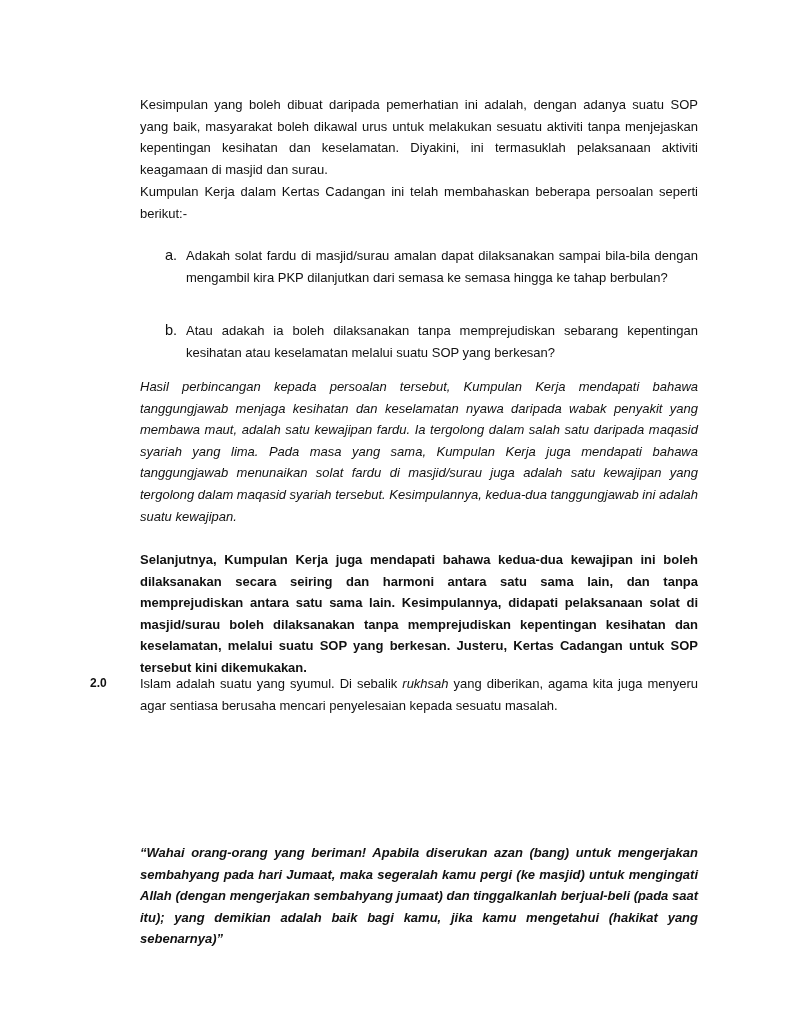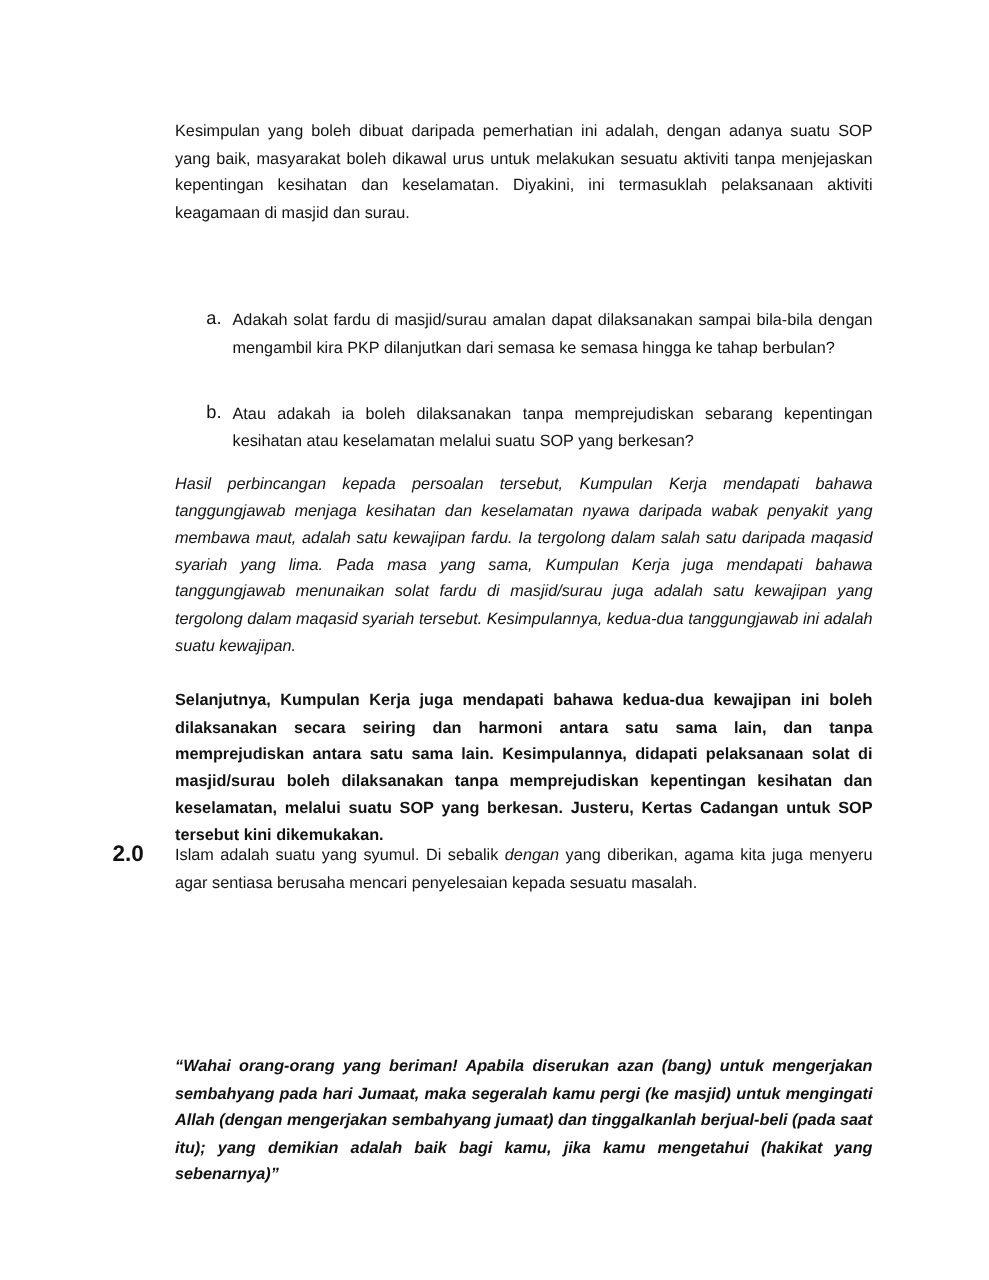--- a/index.html
+++ b/index.html
@@ -4,33 +4,36 @@
 <style>
   html, body { margin: 0; padding: 0; background: #ffffff; }
   body { width: 791px; height: 1024px; position: relative; overflow: hidden;
          font-family: "Liberation Sans", sans-serif; color: #111111; }
   .page { position: absolute; left: 0; top: 0; width: 791px; height: 1024px; }
   .col { position: absolute; left: 140px; width: 558px; }
   p { margin: 0; font-size: 13px; line-height: 21.6px; text-align: justify; }
   .list { position: absolute; left: 165px; width: 533px; }
   .li { position: relative; padding-left: 21px; }
   .li .marker { position: absolute; left: 0; top: 0; font-size: 14.6px; line-height: 21.6px; }
-  .secnum { position: absolute; left: 90px; font-size: 18px; font-weight: bold; line-height: 21.6px; }
+  .secnum { position: absolute; left: 90px; font-size: 12px; font-weight: bold; line-height: 21.6px; }
   .sectitle { font-weight: bold; }
   .quote p { font-style: italic; }
 </style>
 </head>
 <body>
 
 <div class="page">
 
   <div class="col" style="top:94px;">
     <p>Kesimpulan yang boleh dibuat daripada pemerhatian ini adalah, dengan adanya suatu SOP yang baik, masyarakat boleh dikawal urus untuk melakukan sesuatu aktiviti tanpa menjejaskan kepentingan kesihatan dan keselamatan. Diyakini, ini termasuklah pelaksanaan aktiviti keagamaan di masjid dan surau.</p>
   </div>
 
+  <div class="col" style="top:181px;">
+    <p>Kumpulan Kerja dalam Kertas Cadangan ini telah membahaskan beberapa persoalan seperti berikut:-</p>
+  </div>
 
   <div class="list" style="top:245px;">
     <div class="li">
       <span class="marker">a.</span>
       <p>Adakah solat fardu di masjid/surau amalan dapat dilaksanakan sampai bila-bila dengan mengambil kira PKP dilanjutkan dari semasa ke semasa hingga ke tahap berbulan?</p>
     </div>
   </div>
 
   <div class="list" style="top:320px;">
     <div class="li">
@@ -42,21 +45,21 @@
   <div class="col" style="top:376px;font-style:italic;">
     <p>Hasil perbincangan kepada persoalan tersebut, Kumpulan Kerja mendapati bahawa tanggungjawab menjaga kesihatan dan keselamatan nyawa daripada wabak penyakit yang membawa maut, adalah satu kewajipan fardu. Ia tergolong dalam salah satu daripada maqasid syariah yang lima. Pada masa yang sama, Kumpulan Kerja juga mendapati bahawa tanggungjawab menunaikan solat fardu di masjid/surau juga adalah satu kewajipan yang tergolong dalam maqasid syariah tersebut. Kesimpulannya, kedua-dua tanggungjawab ini adalah suatu kewajipan.</p>
   </div>
 
   <div class="col" style="top:549px;font-weight:bold;">
     <p>Selanjutnya, Kumpulan Kerja juga mendapati bahawa kedua-dua kewajipan ini boleh dilaksanakan secara seiring dan harmoni antara satu sama lain, dan tanpa memprejudiskan antara satu sama lain. Kesimpulannya, didapati pelaksanaan solat di masjid/surau boleh dilaksanakan tanpa memprejudiskan kepentingan kesihatan dan keselamatan, melalui suatu SOP yang berkesan. Justeru, Kertas Cadangan untuk SOP tersebut kini dikemukakan.</p>
   </div>
 
   <div class="secnum" style="top:673px;">2.0</div>
   <div class="col" style="top:673px;">
-    <p><span>Islam adalah suatu yang syumul. Di sebalik </span><i>dengan</i><span> yang diberikan, agama kita juga menyeru agar sentiasa berusaha mencari penyelesaian kepada sesuatu masalah.</span></p>
+    <p><span>Islam adalah suatu yang syumul. Di sebalik </span><i>rukhsah</i><span> yang diberikan, agama kita juga menyeru agar sentiasa berusaha mencari penyelesaian kepada sesuatu masalah.</span></p>
   </div>
 
 
   <div class="col quote" style="top:842px;font-weight:bold;">
     <p>“Wahai orang-orang yang beriman! Apabila diserukan azan (bang) untuk mengerjakan sembahyang pada hari Jumaat, maka segeralah kamu pergi (ke masjid) untuk mengingati Allah (dengan mengerjakan sembahyang jumaat) dan tinggalkanlah berjual-beli (pada saat itu); yang demikian adalah baik bagi kamu, jika kamu mengetahui (hakikat yang sebenarnya)”</p>
   </div>
 
 </div>
 
 </body></html>

